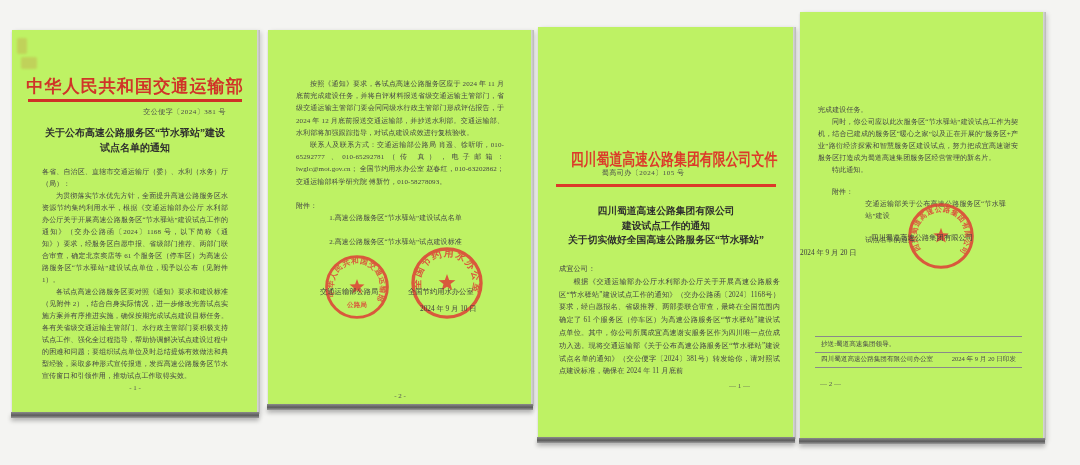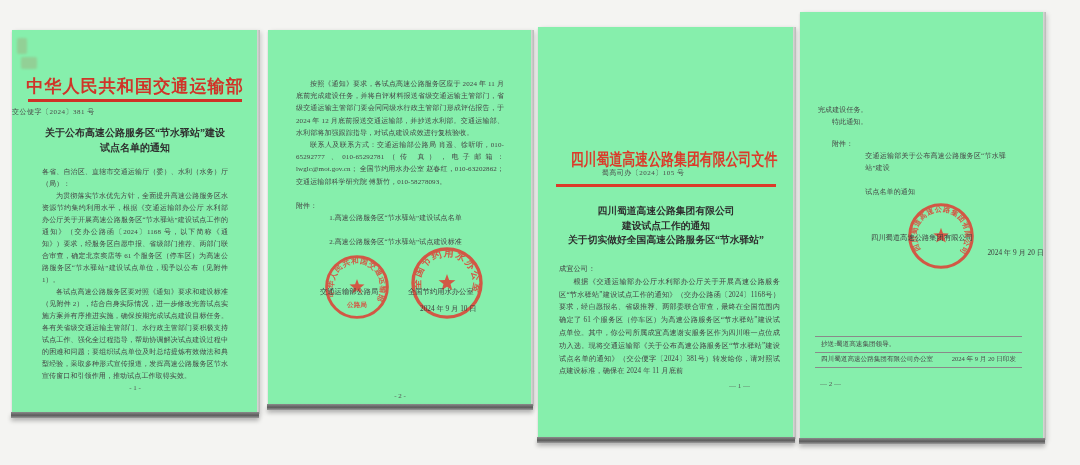--- a/index.html
+++ b/index.html
@@ -3,21 +3,21 @@
 <meta charset="utf-8">
 <style>
   html,body{margin:0;padding:0;}
   body{
     width:1080px;height:465px;position:relative;overflow:hidden;
     background:#f4f4f2;
     font-family:"Liberation Serif","DejaVu Serif",serif;
     color:#3c3c3c;
   }
   .page{
-    position:absolute;background:#86efac;
+    position:absolute;background:#bef264;
     box-shadow:3px 2px 5px rgba(0,0,0,.18), 0 1px 2px rgba(0,0,0,.12);
   }
   .page::after{ 
     content:"";position:absolute;left:-1px;right:-1px;bottom:-4px;height:6px;
     background:linear-gradient(to bottom,#8b8b8b,#5c5c5c 55%,#9a9a9a);
     box-shadow:0 3px 4px rgba(0,0,0,.25);
   }
   .page::before{ 
     content:"";position:absolute;top:0;bottom:0;right:-2px;width:3px;
     background:linear-gradient(to right,#d8d8d6,#b9b9b7);
@@ -57,21 +57,21 @@
 
 <div class="page" id="p1">
   <div class="artifact">
     <i style="width:10px;height:16px;margin:2px 0 3px 2px;"></i>
     <i style="width:16px;height:12px;margin-left:6px;"></i>
   </div>
   <div class="agency" style="top:44px;font-size:17.5px;letter-spacing:1px;">
     <span class="agency-inner" style="transform:scaleX(.98);">中华人民共和国交通运输部</span>
   </div>
   <div class="redline" style="left:16px;right:16px;top:69px;"></div>
-  <div class="docno" style="top:77px;padding-right:32px;">交公便字〔2024〕381 号</div>
+  <div class="docno" style="top:77px;text-align:right;padding-right:32px;">交公便字〔2024〕381 号</div>
   <div class="doctitle" style="top:95px;">
     <div>关于公布高速公路服务区“节水驿站”建设</div>
     <div>试点名单的通知</div>
   </div>
   <div class="body-text" style="left:30px;right:30px;top:136px;">
     <p class="noindent">各省、自治区、直辖市交通运输厅（委）、水利（水务）厅（局）：</p>
     <p>为贯彻落实节水优先方针，全面提升高速公路服务区水资源节约集约利用水平，根据《交通运输部办公厅 水利部办公厅关于开展高速公路服务区“节水驿站”建设试点工作的通知》（交办公路函〔2024〕1168 号，以下简称《通知》）要求，经服务区自愿申报、省级部门推荐、两部门联合审查，确定北京窦店等 61 个服务区（停车区）为高速公路服务区“节水驿站”建设试点单位，现予以公布（见附件 1）。</p>
     <p>各试点高速公路服务区要对照《通知》要求和建设标准（见附件 2），结合自身实际情况，进一步修改完善试点实施方案并有序推进实施，确保按期完成试点建设目标任务。各有关省级交通运输主管部门、水行政主管部门要积极支持试点工作、强化全过程指导，帮助协调解决试点建设过程中的困难和问题；要组织试点单位及时总结提炼有效做法和典型经验，采取多种形式宣传报道，发挥高速公路服务区节水宣传窗口和引领作用，推动试点工作取得实效。</p>
   </div>
   <div class="pagenum" style="top:354px;left:0;right:0;text-align:center;">- 1 -</div>
@@ -133,20 +133,21 @@
   <div class="body-text" style="left:21px;right:14px;top:236px;font-size:7.2px;line-height:12.8px;">
     <p class="noindent">成宜公司：</p>
     <p>根据《交通运输部办公厅水利部办公厅关于开展高速公路服务区“节水驿站”建设试点工作的通知》（交办公路函〔2024〕1168号）要求，经自愿报名、省级推荐、两部委联合审查，最终在全国范围内确定了 61 个服务区（停车区）为高速公路服务区“节水驿站”建设试点单位。其中，你公司所属成宜高速谢安服务区作为四川唯一点位成功入选。现将交通运输部《关于公布高速公路服务区“节水驿站”建设试点名单的通知》（交公便字〔2024〕381号）转发给你，请对照试点建设标准，确保在 2024 年 11 月底前</p>
   </div>
   <div class="pagenum" style="top:355px;left:0;right:44px;text-align:right;">— 1 —</div>
 </div>
 
 <div class="page" id="p4">
   <div class="body-text" style="left:18px;right:26px;top:92px;line-height:12px;">
     <p class="noindent">完成建设任务。</p>
+    <p>同时，你公司应以此次服务区“节水驿站”建设试点工作为契机，结合已建成的服务区“暖心之家”以及正在开展的“服务区+产业”路衍经济探索和智慧服务区建设试点，努力把成宜高速谢安服务区打造成为蜀道高速集团服务区经营管理的新名片。</p>
     <p>特此通知。</p>
     <div class="attach" style="margin-top:10px;padding-left:14px;">
       <span class="lbl">附件：</span>
       <span class="items">
         <div>交通运输部关于公布高速公路服务区“节水驿站”建设</div>
         <div>试点名单的通知</div>
       </span>
     </div>
   </div>
 
@@ -154,21 +155,21 @@
     <defs>
         <path id="ring3" d="M24.5,75.5 A36,36 0 1 1 75.5,75.5" fill="none"></path>
       </defs>
     <circle cx="50" cy="50" r="46" fill="none" stroke="#dd4437" stroke-width="4.5"></circle>
     <text fill="#dd4437" font-size="10.5" letter-spacing="1" font-weight="bold">
       <textPath href="#ring3" startOffset="4%">四川蜀道高速公路集团有限公司</textPath>
     </text>
     <polygon fill="#dd4437" points="50,38 52.9,46 61.4,46.3 54.8,51.5 57.1,59.7 50,55 42.9,59.7 45.2,51.5 38.6,46.3 47.1,46"></polygon>
   </svg>
   <div class="sig" style="left:0;right:0;top:221px;text-align:center;">四川蜀道高速公路集团有限公司</div>
-  <div class="sig" style="left:0;right:0;top:236px;text-align:right;">2024 年 9 月 20 日</div>
+  <div class="sig" style="left:0;right:0;top:236px;text-align:left;">2024 年 9 月 20 日</div>
 
   <div class="footerblock" style="left:15px;right:22px;top:324px;">
     <div class="row1">抄送:蜀道高速集团领导。</div>
     <div class="row2">
       <span>四川蜀道高速公路集团有限公司办公室</span>
       <span>2024 年 9 月 20 日印发</span>
     </div>
   </div>
   <div class="pagenum" style="top:368px;left:20px;">— 2 —</div>
 </div>

